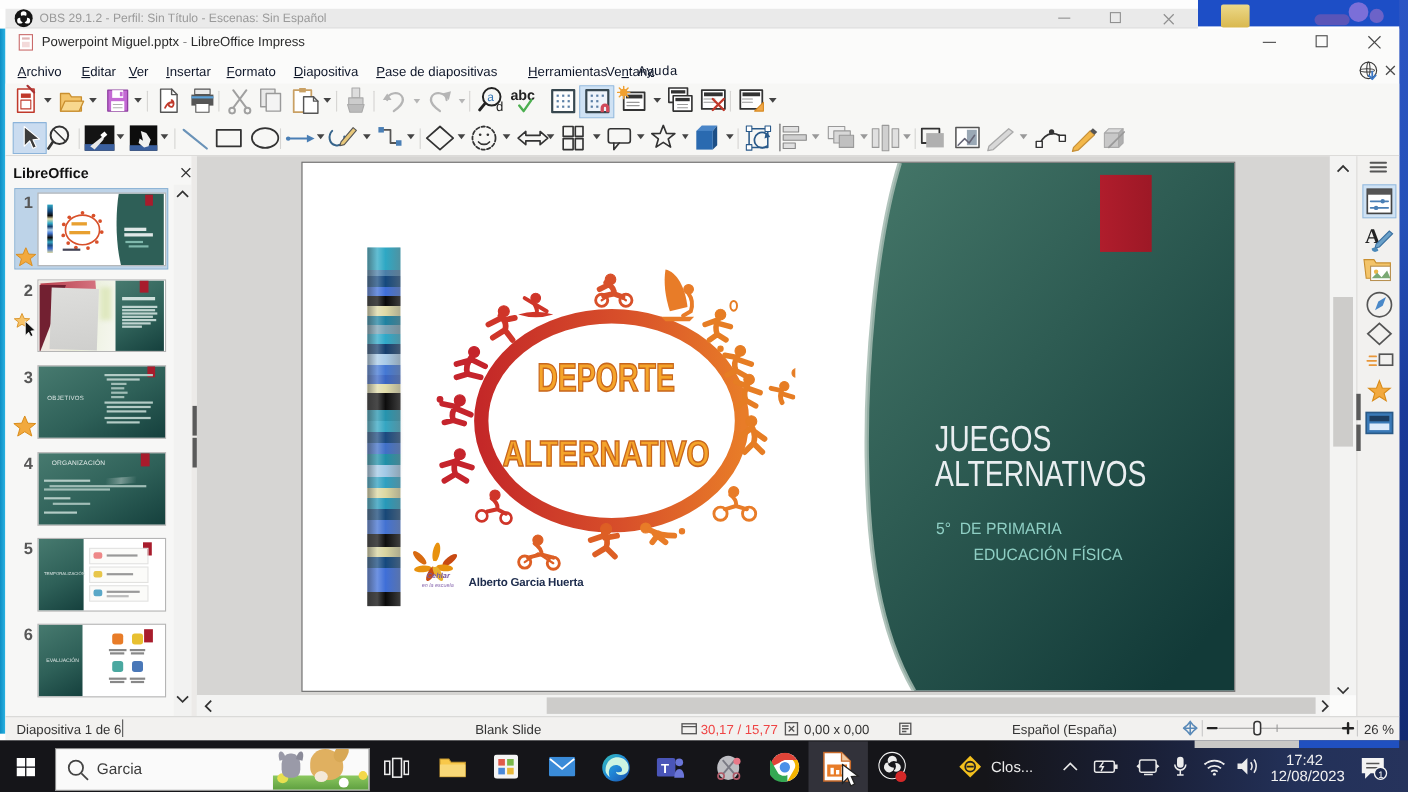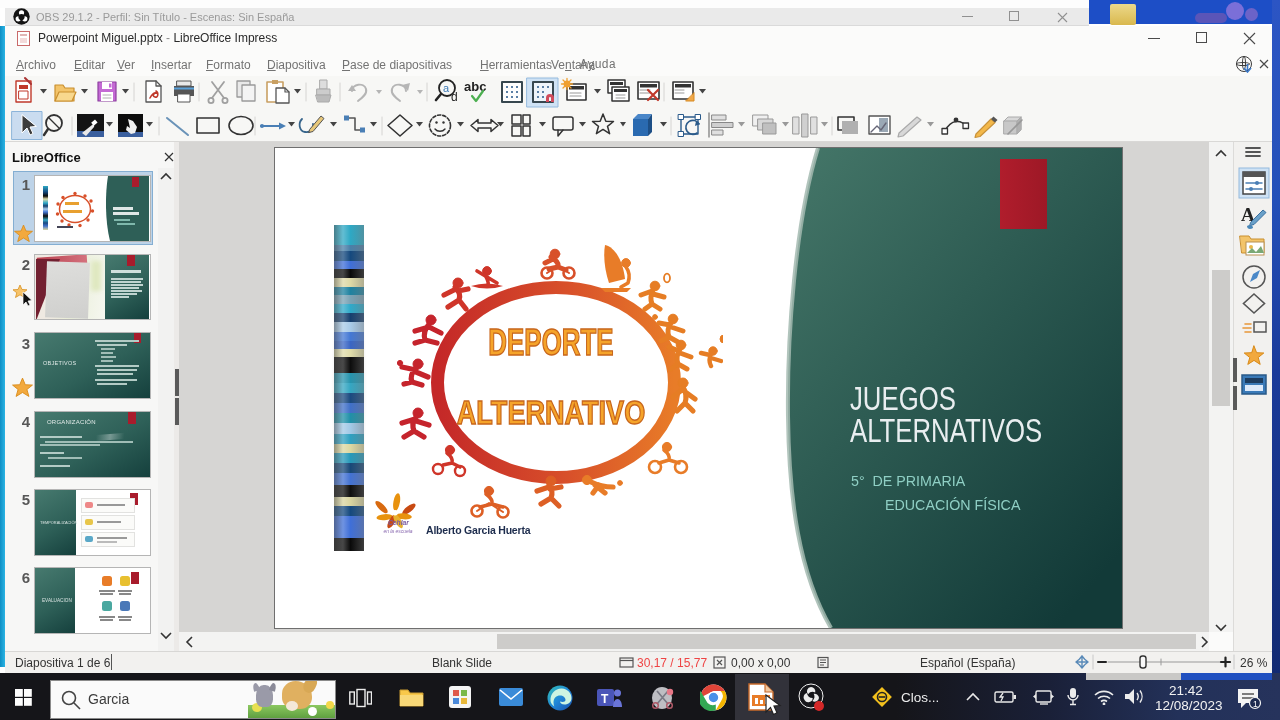--- a/index.html
+++ b/index.html
@@ -1,17 +1,17 @@
 <!DOCTYPE html>
 <html><head><meta charset="utf-8"><style>
 *{margin:0;padding:0;box-sizing:border-box;}
 html,body{width:1280px;height:720px;overflow:hidden;background:#fff;font-family:"Liberation Sans",sans-serif;}
 .abs{position:absolute;}
 .teal, .thumb.teal{background:linear-gradient(150deg,#477a6f 0%,#2e6058 55%,#15403d 100%) !important;}
-.mi{position:absolute;top:58px;font-size:12px;color:#737373;white-space:nowrap;}
+.mi{position:absolute;top:58px;font-size:12px;color:#0f172a;white-space:nowrap;}
 .tnum{position:absolute;left:12px;width:18px;text-align:right;font-size:15px;font-weight:bold;color:#575757;}
 .thumb{position:absolute;left:35px;width:115px;height:65px;background:#fff;outline:1px solid #b5b5b5;overflow:hidden;}
 .redrect{position:absolute;background:#a81c2c;}
 </style></head><body>
 
 <div class="abs" style="left:1089px;top:0;width:191px;height:24px;background:#1d4ec6;"></div>
 <div class="abs" style="left:1110px;top:4px;width:26px;height:21px;background:linear-gradient(180deg,#ecd98a,#d9b84e);border-radius:2px;"></div>
 <div class="abs" style="left:1200px;top:6px;width:60px;height:16px;">
   <span class="abs" style="left:26px;top:-4px;width:18px;height:18px;border-radius:50%;background:#7b6fd8;"></span>
   <span class="abs" style="left:45px;top:2px;width:13px;height:13px;border-radius:50%;background:#6c63c8;"></span>
@@ -22,21 +22,21 @@
 
 <div class="abs" style="left:0;top:0;width:1089px;height:8px;background:#fdfdfd;"></div>
 <div class="abs" style="left:5px;top:8px;width:1084px;height:18px;background:#eaeaea;border-bottom:1px solid #dadada;"></div>
 <svg class="abs" style="left:13px;top:8px;" width="17" height="17">
   <circle cx="8.5" cy="8.5" r="8.2" fill="#141414"></circle>
   <circle cx="8.5" cy="4.8" r="2.6" fill="#fff"></circle>
   <circle cx="5.2" cy="10.8" r="2.6" fill="#fff"></circle>
   <circle cx="11.8" cy="10.8" r="2.6" fill="#fff"></circle>
   <circle cx="8.5" cy="9" r="3.1" fill="#141414"></circle>
 </svg>
-<div class="abs" style="left:36px;top:11px;font-size:11px;color:#9a9a9a;">OBS 29.1.2 - Perfil: Sin Título - Escenas: Sin España</div>
+<div class="abs" style="left:36px;top:11px;font-size:11px;color:#9a9a9a;">OBS 29.1.2 - Perfil: Sin Título - Escenas: Sin Español</div>
 <div class="abs" style="left:962px;top:16px;width:11px;height:1px;background:#909090;"></div>
 <div class="abs" style="left:1009px;top:11px;width:10px;height:10px;border:1px solid #909090;"></div>
 <svg class="abs" style="left:1057px;top:12px;" width="11" height="11">
     <path d="M1,1 L10,10 M10,1 L1,10" stroke="#909090" stroke-width="1.1"></path>
   </svg>
 
 <div class="abs" style="left:5px;top:26px;width:1267px;height:647px;background:#fbfbfa;"></div>
 
 <div class="abs" style="left:17px;top:31px;width:13px;height:15px;background:#fff;border:1px solid #c96a6a;">
   <span class="abs" style="left:2px;top:2px;width:7px;height:2px;background:#e0b5b5;"></span>
@@ -858,21 +858,21 @@
   <path d="M2,8 a5,5 0 0 0 10,0 M7,13 v4 M4,17.5 h6" stroke="#ececec" stroke-width="1.4" fill="none"></path>
 </svg>
 <svg class="abs" style="left:1093px;top:689px;" width="22" height="16">
   <path d="M2,6 a13,13 0 0 1 18,0 M5,9.5 a9,9 0 0 1 12,0 M8,12.5 a5,5 0 0 1 6,0" fill="none" stroke="#ececec" stroke-width="1.6"></path>
   <circle cx="11" cy="15" r="1.4" fill="#ececec"></circle>
 </svg>
 <svg class="abs" style="left:1124px;top:688px;" width="22" height="17">
   <path d="M1,6 h4 l5,-5 v15 l-5,-5 h-4 z" fill="#ececec"></path>
   <path d="M13,5 a6,6 0 0 1 0,7 M16,2.5 a10,10 0 0 1 0,12" fill="none" stroke="#ececec" stroke-width="1.4"></path>
 </svg>
-<div class="abs" style="left:1169px;top:683px;font-size:13.5px;color:#f2f2f2;">21:42</div>
+<div class="abs" style="left:1169px;top:683px;font-size:13.5px;color:#f2f2f2;">17:42</div>
 <div class="abs" style="left:1155px;top:698px;font-size:13.5px;color:#f2f2f2;">12/08/2023</div>
 <svg class="abs" style="left:1236px;top:687px;" width="26" height="24">
   <path d="M2,2 h20 v14 h-12 l-5,5 v-5 h-3 z" fill="#f4f4f4"></path>
   <path d="M6,7 h12 M6,11 h12" stroke="#555" stroke-width="1.4"></path>
   <circle cx="19" cy="16" r="5.5" fill="#1d2a50" stroke="#f4f4f4" stroke-width="1.2"></circle>
   <text x="17" y="20" font-size="8.5" fill="#fff" font-family="Liberation Sans">1</text>
 </svg>
 </div>
 
 </body></html>

